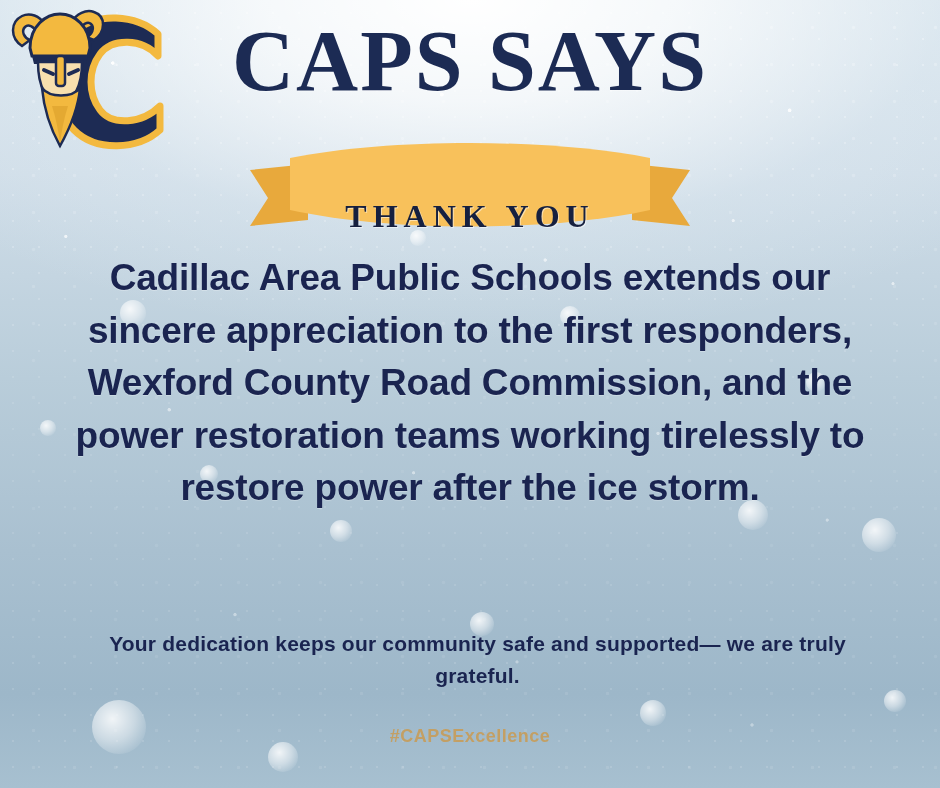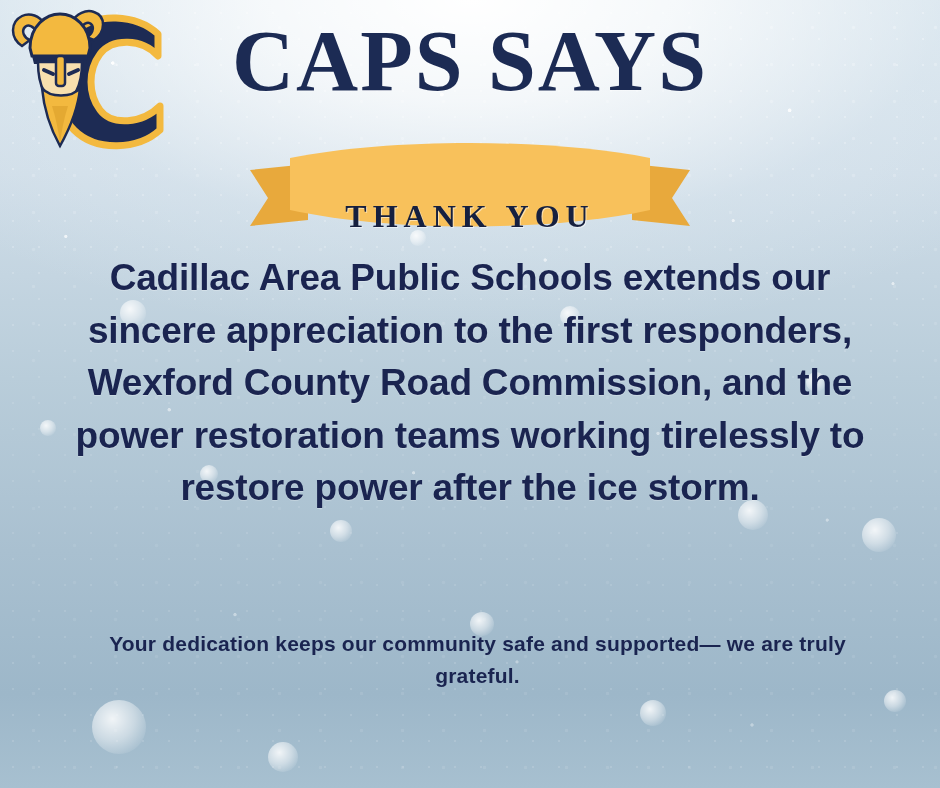--- a/index.html
+++ b/index.html
@@ -222,14 +222,15 @@
       <path d="M40 22 C140 2, 300 2, 400 22 L400 74 C300 96, 140 96, 40 74 Z" fill="#f8c15b"></path>
       <path d="M40 22 C140 2, 300 2, 400 22 L400 30 C300 10, 140 10, 40 30 Z" fill="#fbd campaign" opacity="0"></path>
     </svg>
     <div class="banner-text">THANK YOU</div>
   </div>
 
   <div class="body-text">Cadillac Area Public Schools extends our sincere appreciation to the first responders, Wexford County Road Commission, and the power restoration teams working tirelessly to restore power after the ice storm.</div>
 
   <div class="sub-text">Your dedication keeps our community safe and supported— we are truly grateful.</div>
 
+  <div class="hashtag">#CAPSExcellence</div>
 
 </div>
 
 </body></html>

